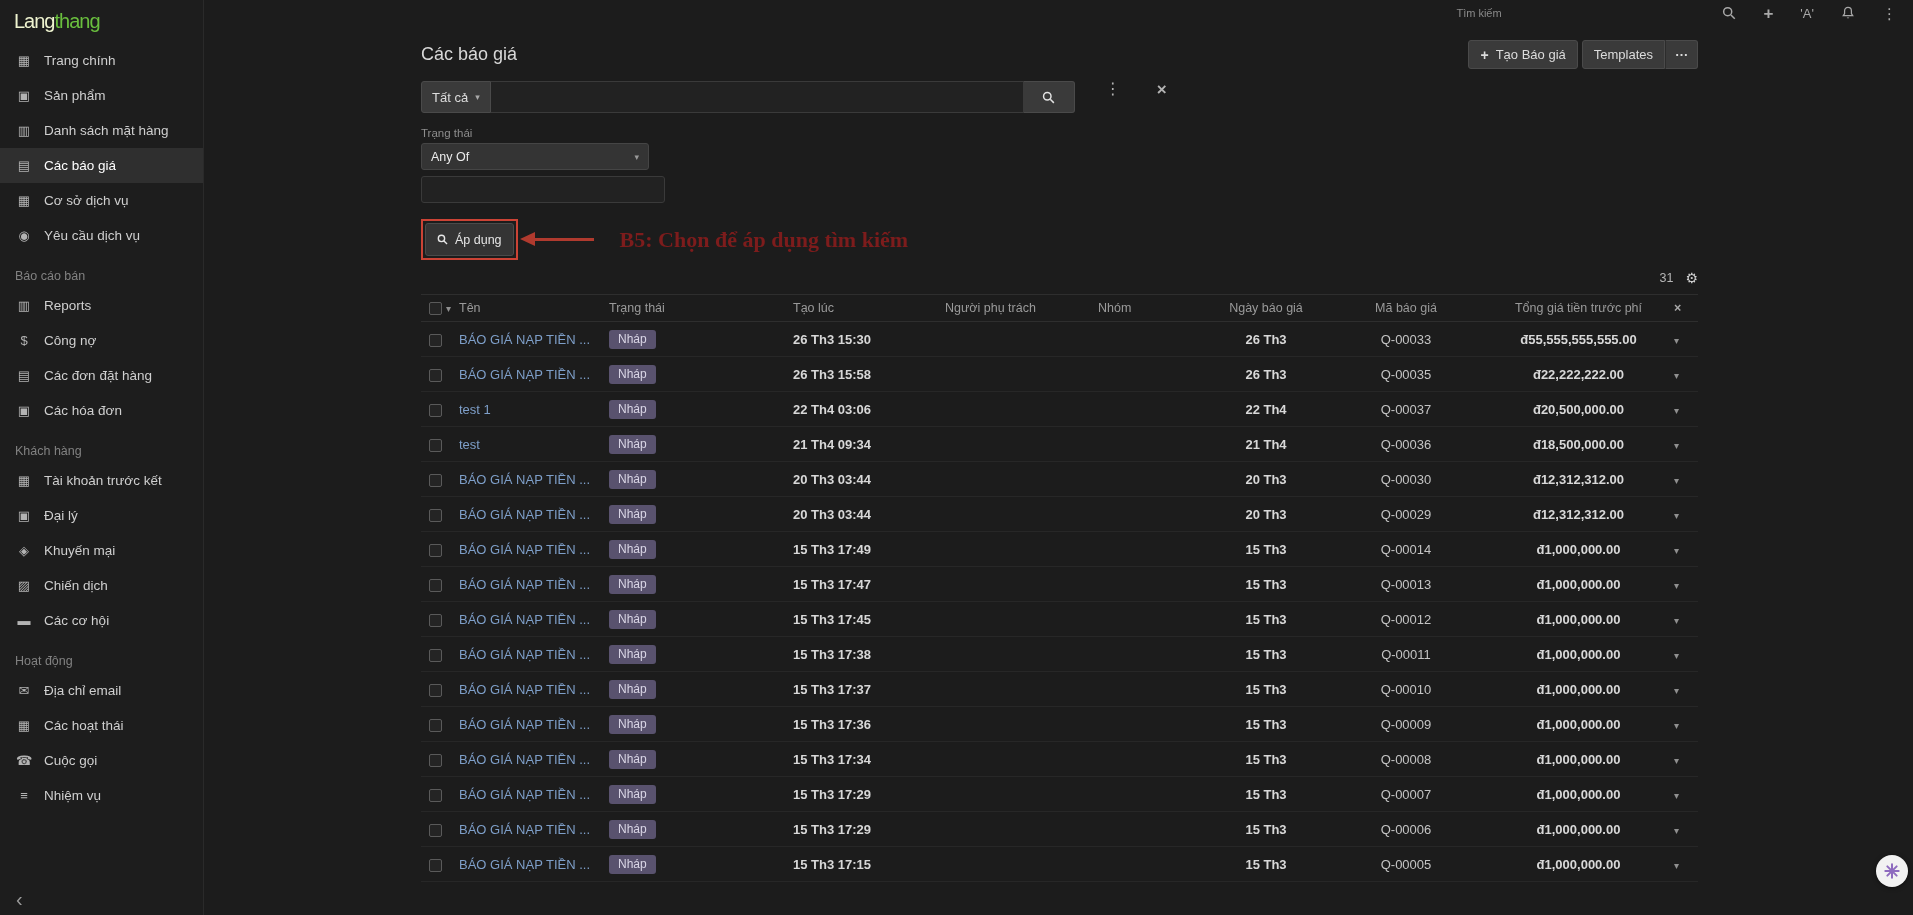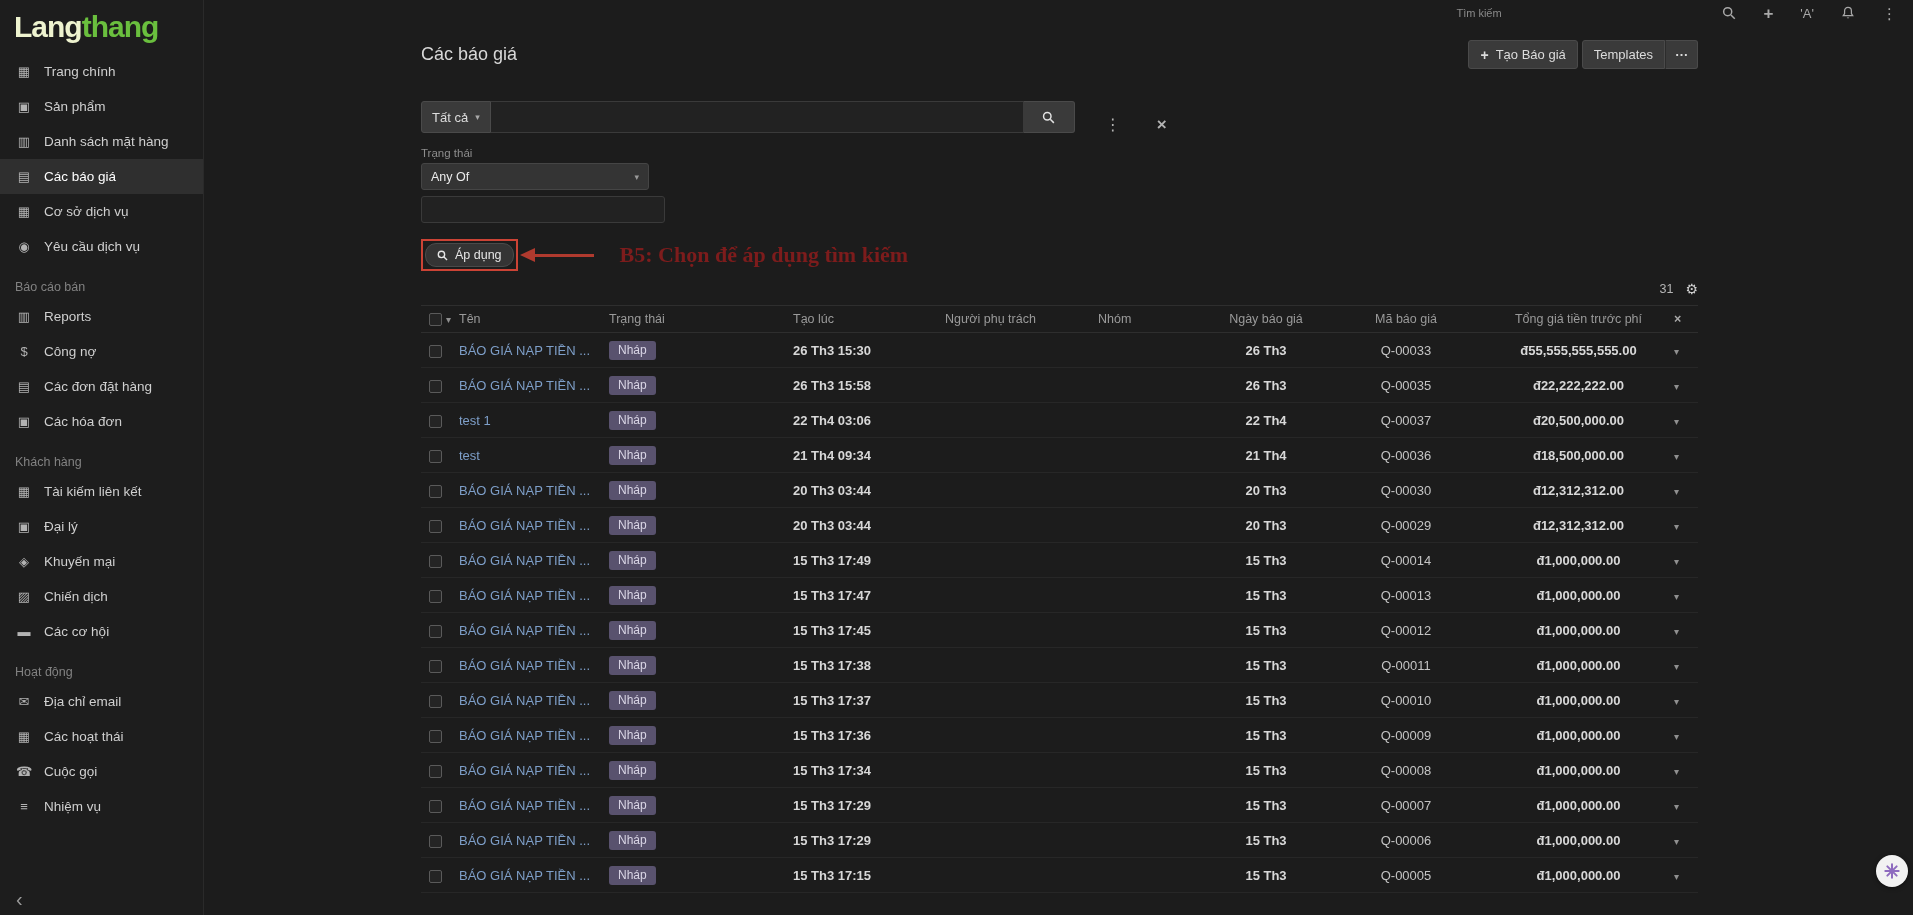--- a/index.html
+++ b/index.html
@@ -3,21 +3,21 @@
 <meta charset="utf-8">
 <style>
   *{box-sizing:border-box;margin:0;padding:0}
   html,body{width:1913px;height:915px;overflow:hidden;background:#1c1c1c;
     font-family:"Liberation Sans","DejaVu Sans",sans-serif;color:#c9c9c9;font-size:13px}
   .app{display:flex;height:915px}
 
   
   .sidebar{width:204px;min-width:204px;background:#1d1d1d;border-right:1px solid #2a2a2a;
     position:relative;display:flex;flex-direction:column}
-  .logo{padding:10px 14px 10px;font-size:30px;font-weight:bold;letter-spacing:-1px;white-space:nowrap}
+  .logo{padding:10px 14px 10px;font-size:20px;font-weight:normal;letter-spacing:-1px;white-space:nowrap}
   .logo .p1{color:#eef3cf}
   .logo .p2{color:#6abf3e}
   .nav{flex:1;overflow:hidden}
   .nav-item{display:flex;align-items:center;gap:11px;height:35px;padding:0 15px;
     font-size:13.5px;color:#cfcfcf;cursor:pointer;white-space:nowrap}
   .nav-item.active{background:#2f2f2f;color:#fff}
   .nav-icon{width:18px;min-width:18px;text-align:center;color:#b3b3b3;font-size:13px}
   .nav-section{padding:16px 15px 5px;font-size:12.5px;color:#828282;white-space:nowrap}
   .collapse{position:absolute;left:16px;bottom:6px;color:#9a9a9a;font-size:20px;cursor:pointer;line-height:1}
 
@@ -37,21 +37,21 @@
   .page-title{font-size:18px;font-weight:normal;color:#d8d8d8}
   .hdr-buttons{display:flex;align-items:center}
   .btn{background:#3a3a3a;border:1px solid #4a4a4a;color:#dcdcdc;font-size:13px;height:29px;
     padding:0 11px;border-radius:3px;display:inline-flex;align-items:center;gap:7px;cursor:pointer;white-space:nowrap}
   .btn .plus-g{font-weight:bold;font-size:14px}
   .btn-group{display:inline-flex;margin-left:4px}
   .btn-group .btn{border-radius:3px 0 0 3px}
   .btn-group .btn.more{border-radius:0 3px 3px 0;border-left:1px solid #2c2c2c;padding:0 9px;font-weight:bold}
 
   
-  .search-row{display:flex;align-items:flex-end;margin-top:32px;height:32px}
+  .search-row{display:flex;align-items:flex-start;margin-top:12px;height:32px}
   .scope-btn{background:#3a3a3a;border:1px solid #4a4a4a;height:32px;padding:0 10px;font-size:13px;
     color:#ddd;border-radius:3px 0 0 3px;display:flex;align-items:center;gap:7px;cursor:pointer;white-space:nowrap}
   .scope-btn .caret{font-size:9px;color:#a9a9a9}
   .search-input{width:533px;height:32px;background:#222;border:1px solid #3a3a3a;border-left:none;
     color:#ddd;padding:0 10px;outline:none}
   .search-btn{width:51px;height:32px;background:#3a3a3a;border:1px solid #4a4a4a;border-left:none;
     border-radius:0 3px 3px 0;display:flex;align-items:center;justify-content:center;color:#e3e3e3;cursor:pointer}
   .mini-btn{background:none;border:none;color:#b3b3b3;cursor:pointer;font-size:15px;line-height:1}
   .mini-btn.dots{margin-left:30px;font-size:16px}
   .mini-btn.reset{margin-left:36px;font-size:17px;font-weight:bold}
@@ -60,21 +60,21 @@
   .filter-panel{margin-top:14px}
   .filter-label{font-size:11.5px;color:#8d8d8d;margin-bottom:4px}
   .select{width:228px;height:27px;background:#343434;border:1px solid #454545;border-radius:3px;
     display:flex;align-items:center;justify-content:space-between;padding:0 9px;font-size:12.5px;color:#ececec;cursor:pointer}
   .select .caret{color:#9a9a9a;font-size:9px}
   .filter-input{display:block;width:244px;height:27px;background:#222;border:1px solid #3a3a3a;border-radius:3px;
     margin-top:6px;color:#ddd;padding:0 9px;outline:none}
 
   .apply-row{display:flex;align-items:center;margin-top:16px}
   .apply-box{border:2px solid #cb4335;padding:2px;display:inline-block}
-  .apply-btn{background:#343434;border:1px solid #4a4a4a;border-radius:11px;height:24px;padding:0 11px;
+  .apply-btn{background:#343434;border:1px solid #4a4a4a;border-radius:3px;height:33px;padding:0 11px;
     color:#e6e6e6;font-size:12.5px;display:inline-flex;align-items:center;gap:7px;cursor:pointer}
   .annotation{display:flex;align-items:center;margin-left:16px;gap:26px}
   .arrow{position:relative;width:60px;height:3px;background:#b03a2e}
   .arrow::before{content:"";position:absolute;left:-14px;top:-6px;
     border-top:7.5px solid transparent;border-bottom:7.5px solid transparent;border-right:15px solid #b03a2e}
   .annotation-text{font-family:"Liberation Serif","DejaVu Serif",serif;font-size:22px;font-weight:600;color:#7d1c1c}
 
   
   .list-meta{display:flex;align-items:center;justify-content:flex-end;gap:12px;margin-top:8px;height:20px;
     color:#b5b5b5;font-size:12.5px}
@@ -151,21 +151,21 @@
           <span class="nav-icon">▤</span>
           <span class="nav-label">Các đơn đặt hàng</span>
         </div>
         <div class="nav-item">
           <span class="nav-icon">▣</span>
           <span class="nav-label">Các hóa đơn</span>
         </div>
         <div class="nav-section">Khách hàng</div>
         <div class="nav-item">
           <span class="nav-icon">▦</span>
-          <span class="nav-label">Tài kiếm liên kết</span>
+          <span class="nav-label">Tài khoản trước kết</span>
         </div>
         <div class="nav-item">
           <span class="nav-icon">▣</span>
           <span class="nav-label">Đại lý</span>
         </div>
         <div class="nav-item">
           <span class="nav-icon">◈</span>
           <span class="nav-label">Khuyến mại</span>
         </div>
         <div class="nav-item">

